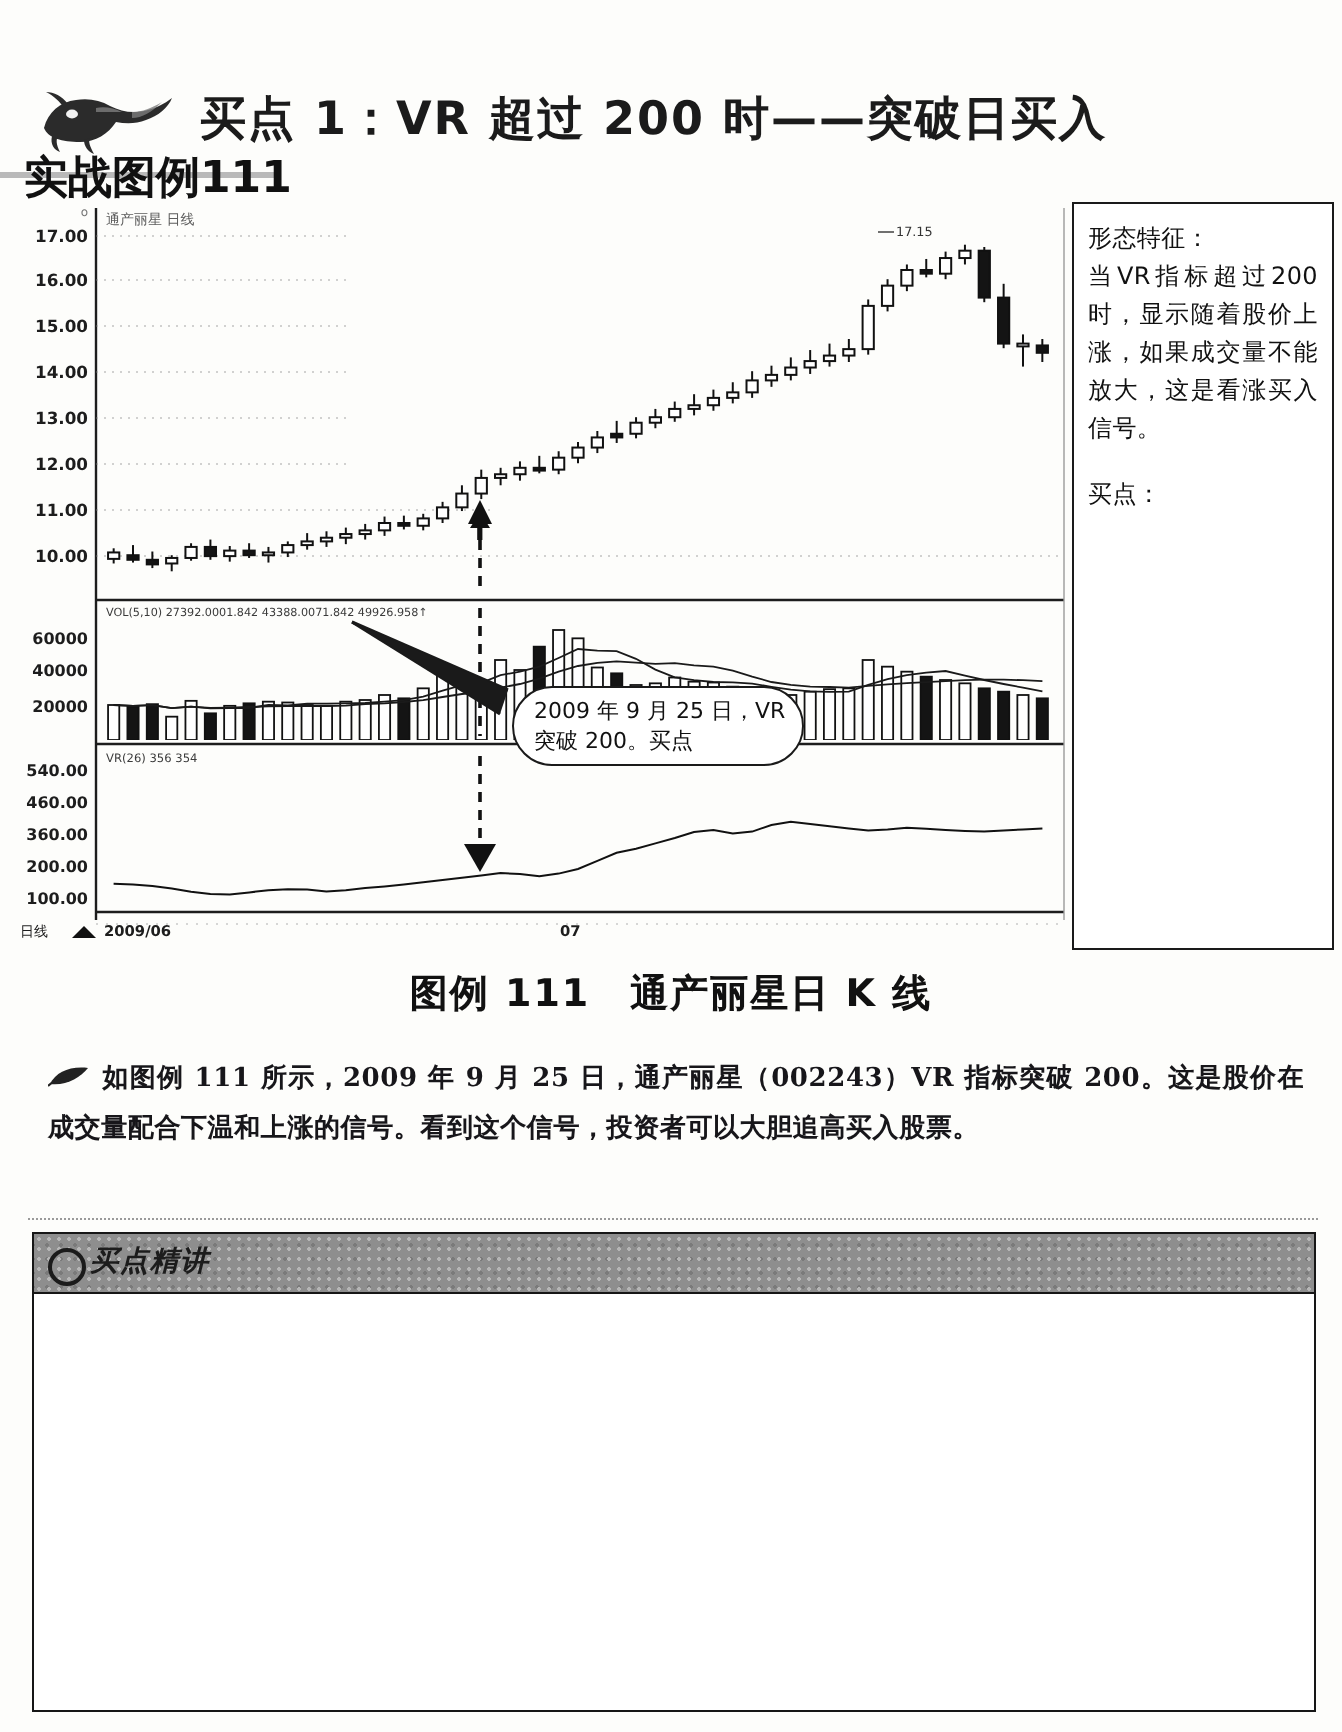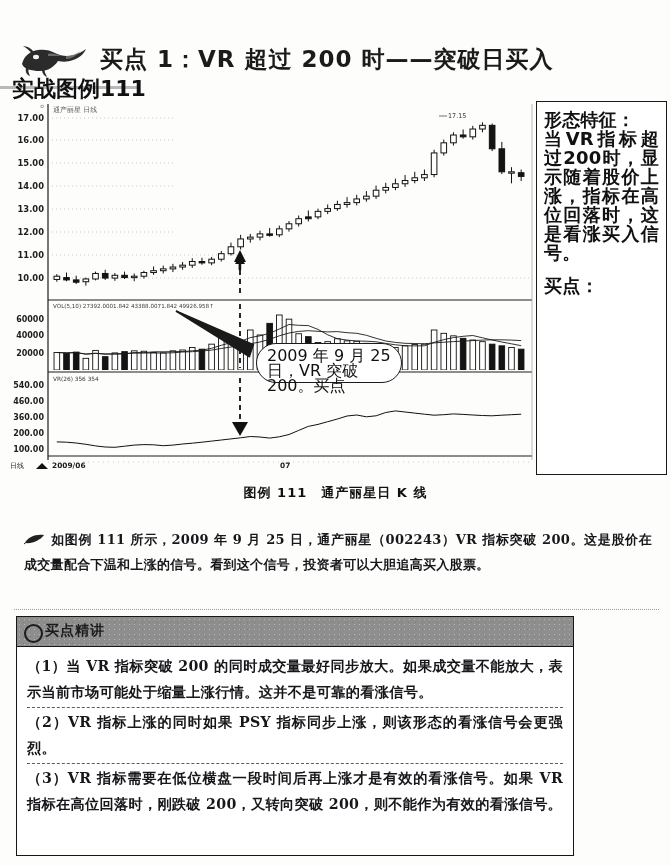--- a/index.html
+++ b/index.html
@@ -37,38 +37,38 @@
   .chart-svg{display:block;}
 
   
   .callout{
     position:absolute;left:248px;top:243px;
     width:146px;height:40px;
     border:1.6px solid #1a1a1a;border-radius:20px;
     background:#fff;
     box-sizing:border-box;
     padding:4px 8px 0 10px;
-    font-size:16px;line-height:15px;color:#111;
+    font-size:11px;line-height:15px;color:#111;
     letter-spacing:0px;
   }
 
   
   .side-box{
     position:absolute;left:536px;top:101px;width:131px;height:374px;
     border:1.5px solid #1a1a1a;background:#fff;box-sizing:border-box;
     padding:8px 7px;
   }
-  .side-box p{margin:0;font-size:18px;line-height:19px;color:#111;
-     letter-spacing:0.2px;text-align:justify;font-weight:bold;}
+  .side-box p{margin:0;font-size:12px;line-height:19px;color:#111;
+     letter-spacing:0.2px;text-align:justify;}
   .side-box .gap{height:14px;}
 
   
   .fig-cap{
     position:absolute;left:0;top:484px;width:671px;
-    text-align:center;font-size:13px;font-weight:bold;color:#111;
+    text-align:center;font-size:19px;font-weight:bold;color:#111;
     letter-spacing:1px;
   }
 
   
   .body-para{
     position:absolute;left:24px;top:527px;width:628px;
     font-size:13px;line-height:25px;color:#17161a;
     font-weight:bold;
     font-family:"DejaVu Serif","Liberation Serif",serif;
     text-align:justify;
@@ -76,22 +76,22 @@
   }
   .leaf{display:inline-block;width:22px;height:11px;position:relative;top:1px;}
 
   .dotline{
     position:absolute;left:14px;top:609px;width:645px;height:0;
     border-top:1px dotted #9a9a9a;
   }
 
   
   .tipbox{
-    position:absolute;left:16px;top:616px;width:558px;height:240px;
-    border:1.6px solid #161616;box-sizing:border-box;background:#fff;
+    position:absolute;left:16px;top:616px;width:642px;height:240px;
+    border:1.6px solid #161616;box-sizing:border-box;background:#fff;font-style:italic;
   }
   .tip-head{
     position:relative;height:30px;width:100%;
     background:#8e8e8e;
     border-bottom:1.6px solid #161616;
     box-sizing:border-box;
   }
   .tip-head .noise{position:absolute;inset:0;opacity:.55;
     background-image:
       radial-gradient(#d8d8d8 .8px, transparent .9px),
@@ -398,21 +398,21 @@
     </div>
     <svg style="position:absolute;left:160px;top:205px;width:110px;height:52px;overflow:visible;">
       <path d="M8 6 L86 40" stroke="#1a1a1a" stroke-width="1.5" fill="none"></path>
       <path d="M8 6 L82 52" stroke="#1a1a1a" stroke-width="1.5" fill="none"></path>
       <path d="M8 6 L86 40 L82 52 Z" fill="#1a1a1a"></path>
     </svg>
   </div>
 
   <div class="side-box">
     <p>形态特征：</p>
-    <p>当VR指标超过200时，显示随着股价上涨，指标在高位回落时，这是看涨买入信号。</p>
+    <p>当VR指标超过200时，显示随着股价上涨，如果成交量不能放大，这是看涨买入信号。</p>
     <div class="gap"></div>
     <p>买点：</p>
   </div>
 
   <div class="fig-cap">图例 111　通产丽星日 K 线</div>
 
   <div class="body-para">
     <svg class="leaf" viewBox="0 0 22 11">
       <path d="M1 9 C4 3, 11 0, 20 1 C16 6, 9 10, 1 9 Z" fill="#222"></path>
       <path d="M0 10 C3 7, 8 5, 13 4" stroke="#222" stroke-width="1" fill="none"></path>
@@ -421,22 +421,15 @@
   </div>
 
   <div class="dotline"></div>
 
   <div class="tipbox">
     <div class="tip-head">
       <div class="noise"></div>
       <div class="circ-icon"></div>
       <div class="tip-head-label">买点精讲</div>
     </div>
-    <div class="tip-body">
-      <p>（1）当 VR 指标突破 200 的同时成交量最好同步放大。如果成交量不能放大，表示当前市场可能处于缩量上涨行情。这并不是可靠的看涨信号。</p>
-      <div class="tip-sep"></div>
-      <p>（2）VR 指标上涨的同时如果 PSY 指标同步上涨，则该形态的看涨信号会更强烈。</p>
-      <div class="tip-sep"></div>
-      <p>（3）VR 指标需要在低位横盘一段时间后再上涨才是有效的看涨信号。如果 VR 指标在高位回落时，刚跌破 200，又转向突破 200，则不能作为有效的看涨信号。</p>
-    </div>
   </div>
 
 </div>
 
 </body></html>

